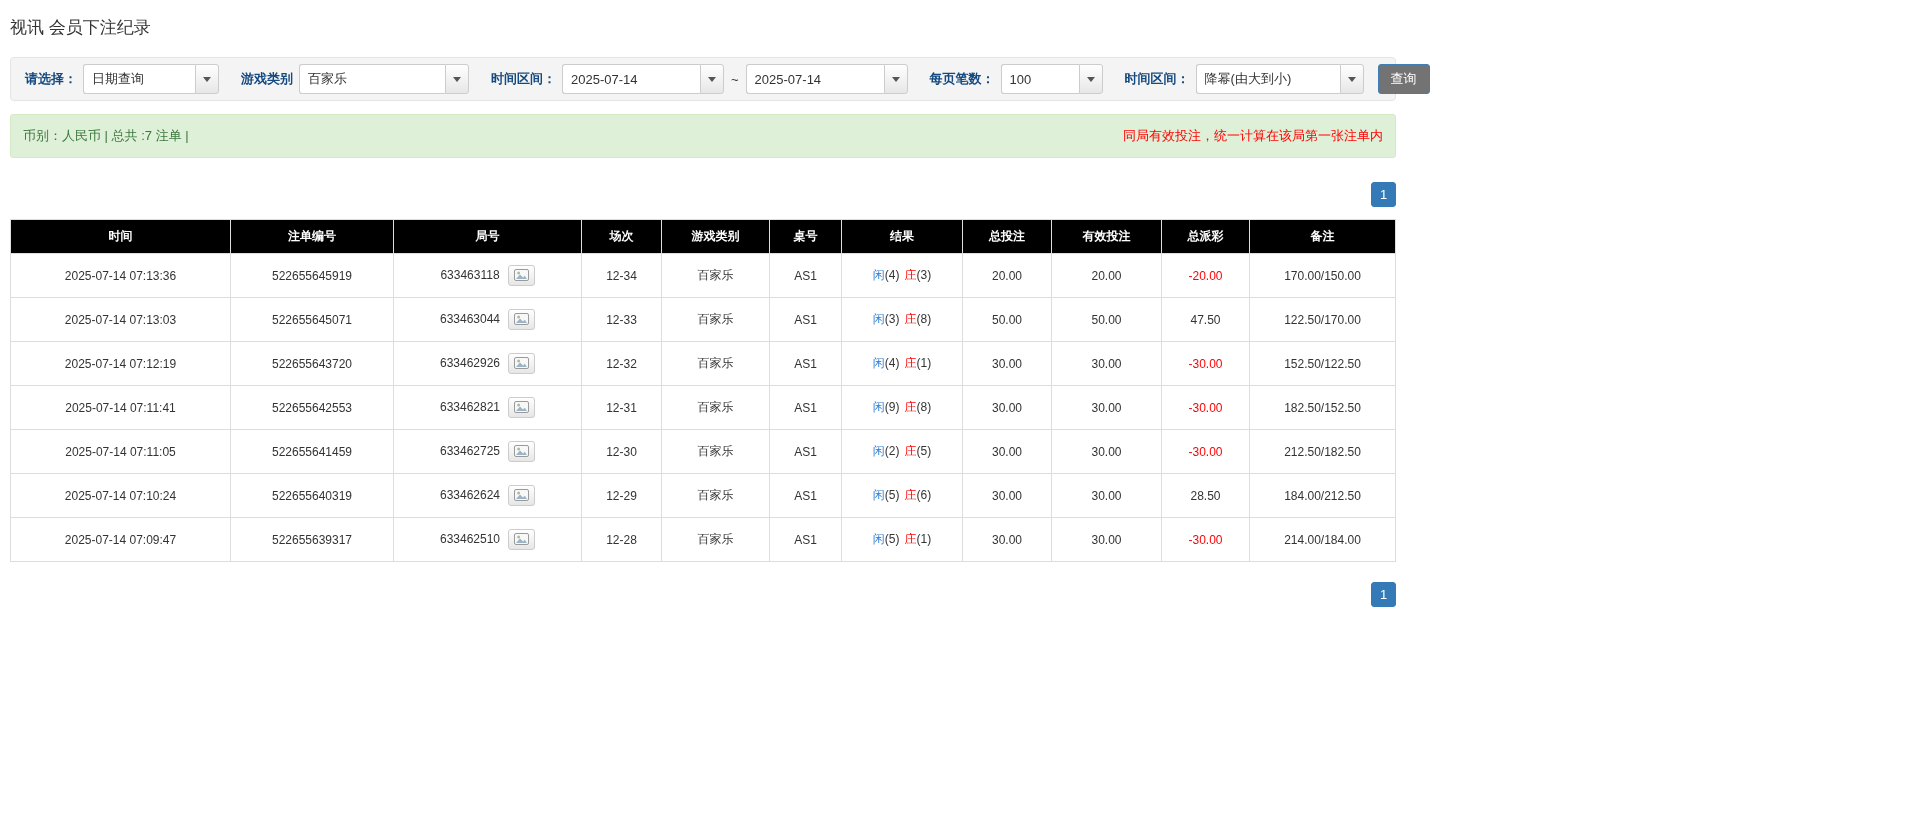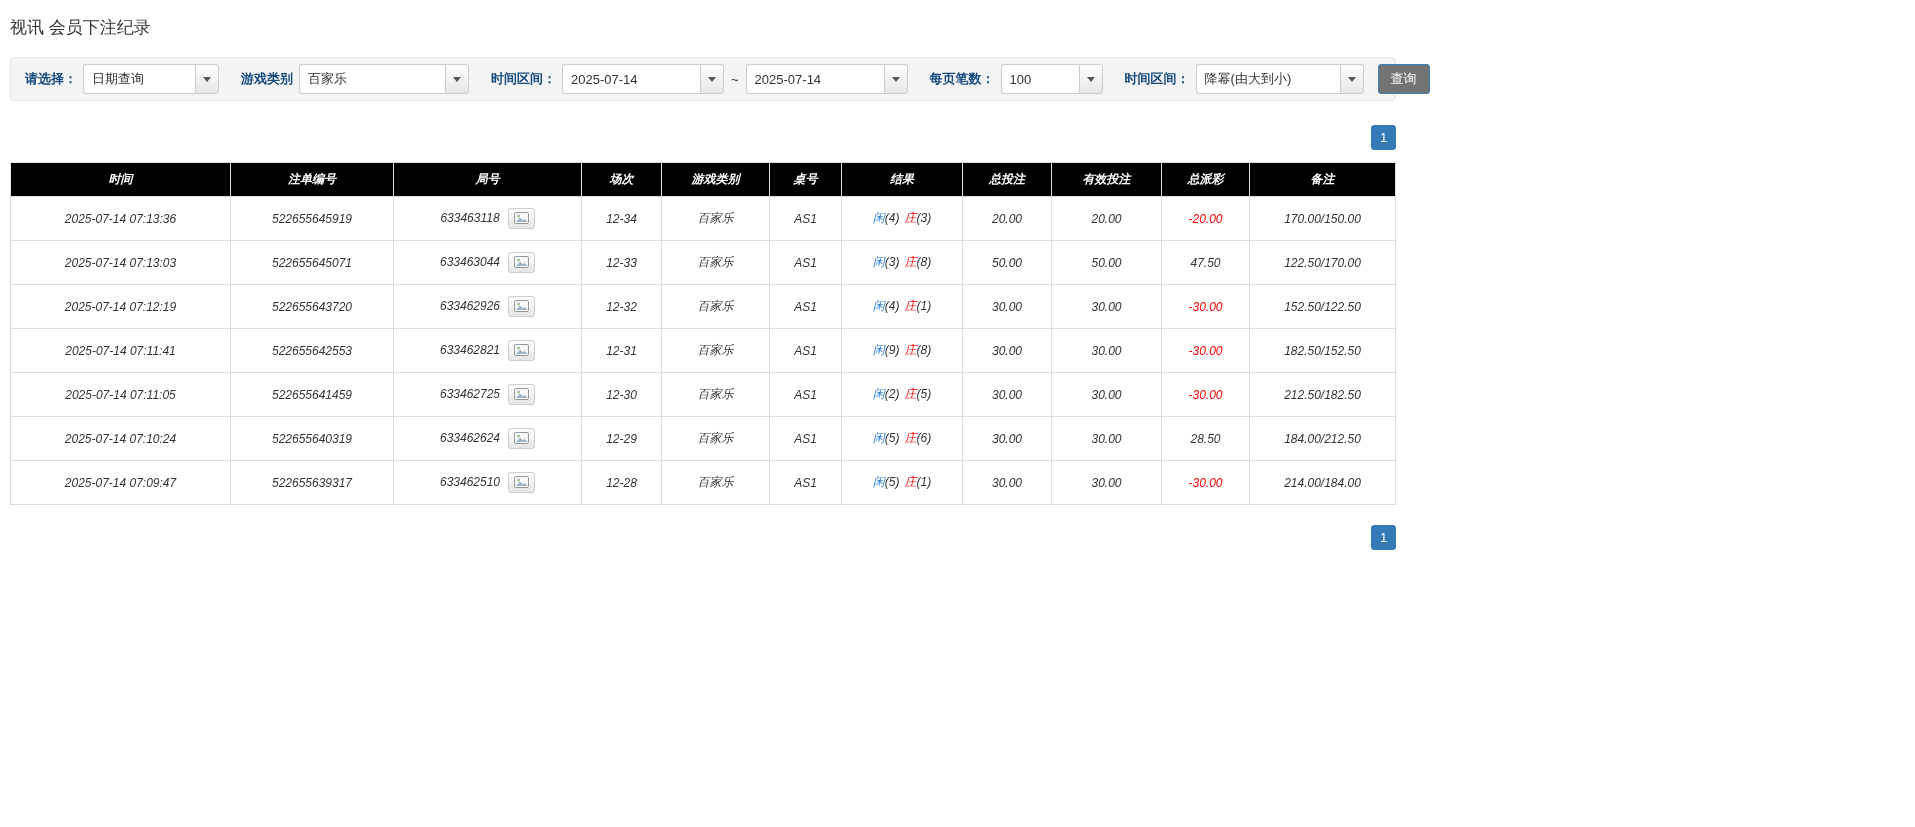--- a/index.html
+++ b/index.html
@@ -57,21 +57,21 @@
 
   
   .pager-row { display: flex; justify-content: flex-end; margin: 24px 0 12px 0; }
   .pager-row.bottom { margin: 20px 0 20px 0; }
   .page-btn {
     min-width: 25px; height: 25px; background: #337ab7; border: 1px solid #337ab7;
     color: #fff; border-radius: 3px; font-size: 13px; cursor: pointer; padding: 0 7px;
   }
 
   
-  table.records { width: 100%; border-collapse: collapse; table-layout: fixed; font-size: 12px; font-style: italic; }
+  table.records { width: 100%; border-collapse: collapse; table-layout: fixed; font-size: 12px; }
   table.records th {
     background: #000; color: #fff; font-weight: bold; font-size: 12px;
     padding: 8px 4px; border: 1px solid #ddd;
   }
   table.records td {
     border: 1px solid #ddd; text-align: center; height: 44px; padding: 0 4px;
     background: #fff; color: #333; overflow: hidden;
   }
   .res-player { color: #2b7cd4; }
   .res-banker { color: #ff0000; margin-left: 5px; }
@@ -139,20 +139,24 @@
     <span class="combo">
       <input class="combo-input" style="width: 144px;" readonly="" value="降幂(由大到小)">
       <span class="combo-arrow">
           <span class="caret"></span>
         </span>
     </span>
 
     <button class="search-btn">查询</button>
   </div>
 
+  <div class="info-bar">
+    <span class="info-left">币别：人民币 | 总共 :7 注单 |</span>
+    <span class="info-right">同局有效投注，统一计算在该局第一张注单内</span>
+  </div>
 
   <div class="pager-row top">
     <button class="page-btn">1</button>
   </div>
 
   <table class="records">
     <colgroup>
       <col style="width:220px">
         <col style="width:163px">
         <col style="width:188px">

